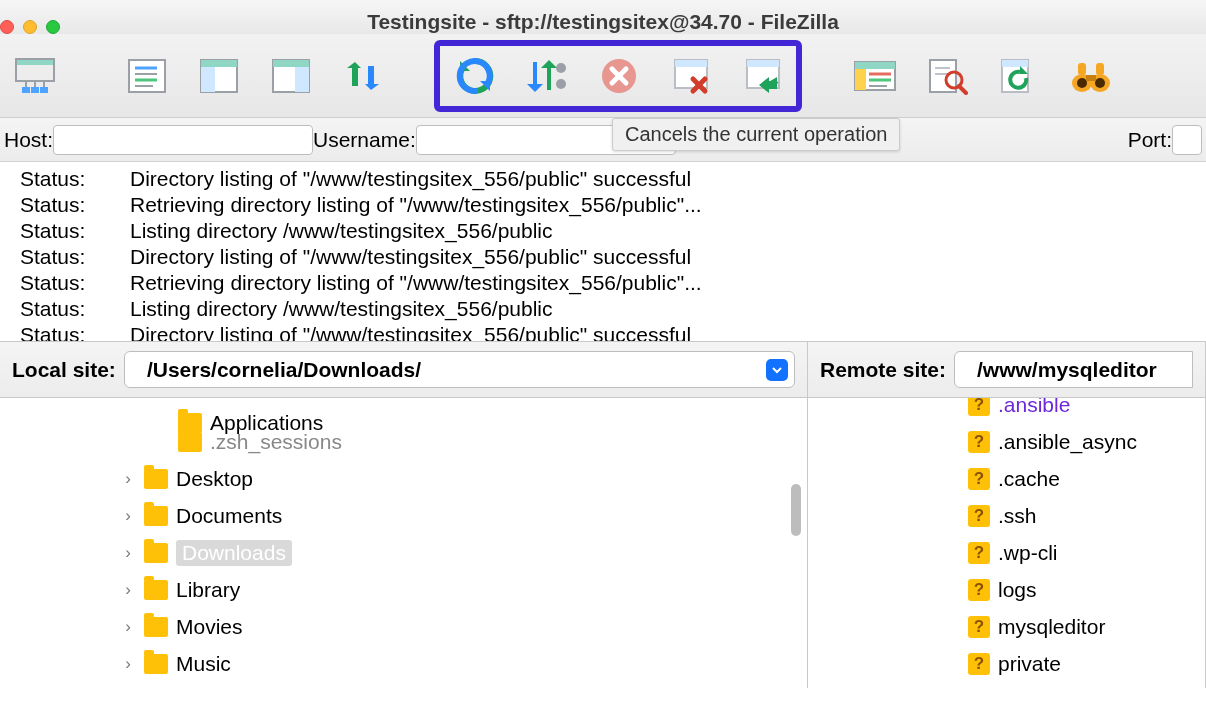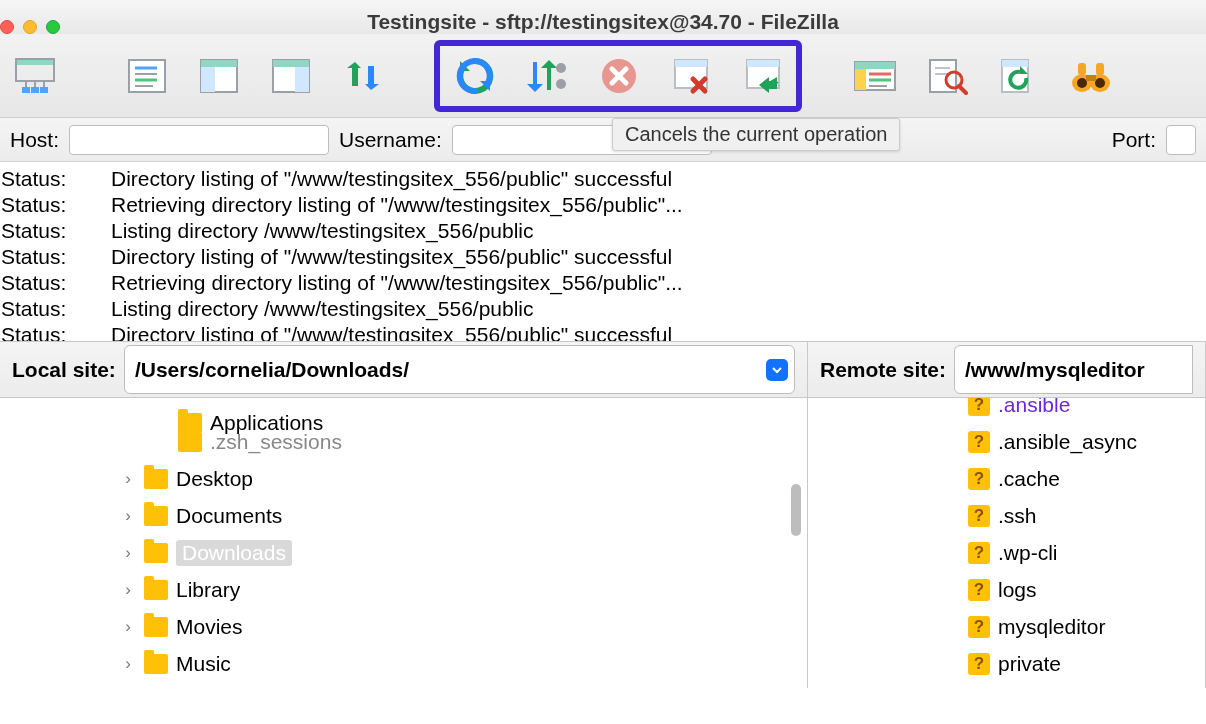--- a/index.html
+++ b/index.html
@@ -59,36 +59,35 @@
   color:#333;
   border-radius: 3px;
   box-shadow: 0 1px 3px rgba(0,0,0,0.15);
   z-index: 20;
 }
 .quickconnect {
   height: 44px;
   background: linear-gradient(#f4f4f4,#ececec);
   display:flex;
   align-items:center;
-  padding: 0 10px;
-  gap: 10px;
+  padding: 0 4px;
   border-bottom:1px solid #d3d3d3;
   font-size: 21px;
 }
 .qc-label { color:#000; }
 .qc-input {
   background:#fff;
   border:1px solid #bdbdbd;
   height:30px;
   border-radius:4px;
 }
 .log {
   height: 180px;
   overflow: hidden;
-  padding: 4px 1px;
+  padding: 4px 20px;
   font-size: 21px;
   line-height: 26px;
   background:#fff;
   border-bottom: 1px solid #c9c9c9;
 }
 .log-line { white-space: nowrap; }
 .log-label { display:inline-block; width: 110px; }
 .panes {
   display:flex;
   height: 346px;
@@ -103,21 +102,21 @@
   display:flex; align-items:center;
   padding: 0 12px;
   gap: 8px;
   font-size: 21px;
   font-weight: bold;
 }
 .site-select {
   flex:1;
   display:flex; align-items:center; justify-content:space-between;
   background:#fff; border:1px solid #bdbdbd; border-radius:6px;
-  height:49px; padding:0 6px 0 10px;
+  height:37px; padding:0 6px 0 22px;
 }
 .site-chevron {
   width:22px; height:22px; background:#1271ff; border-radius:5px;
   display:flex; align-items:center; justify-content:center;
 }
 .tree {
   flex:1;
   overflow:hidden;
   padding: 6px 0;
   font-size: 21px;

